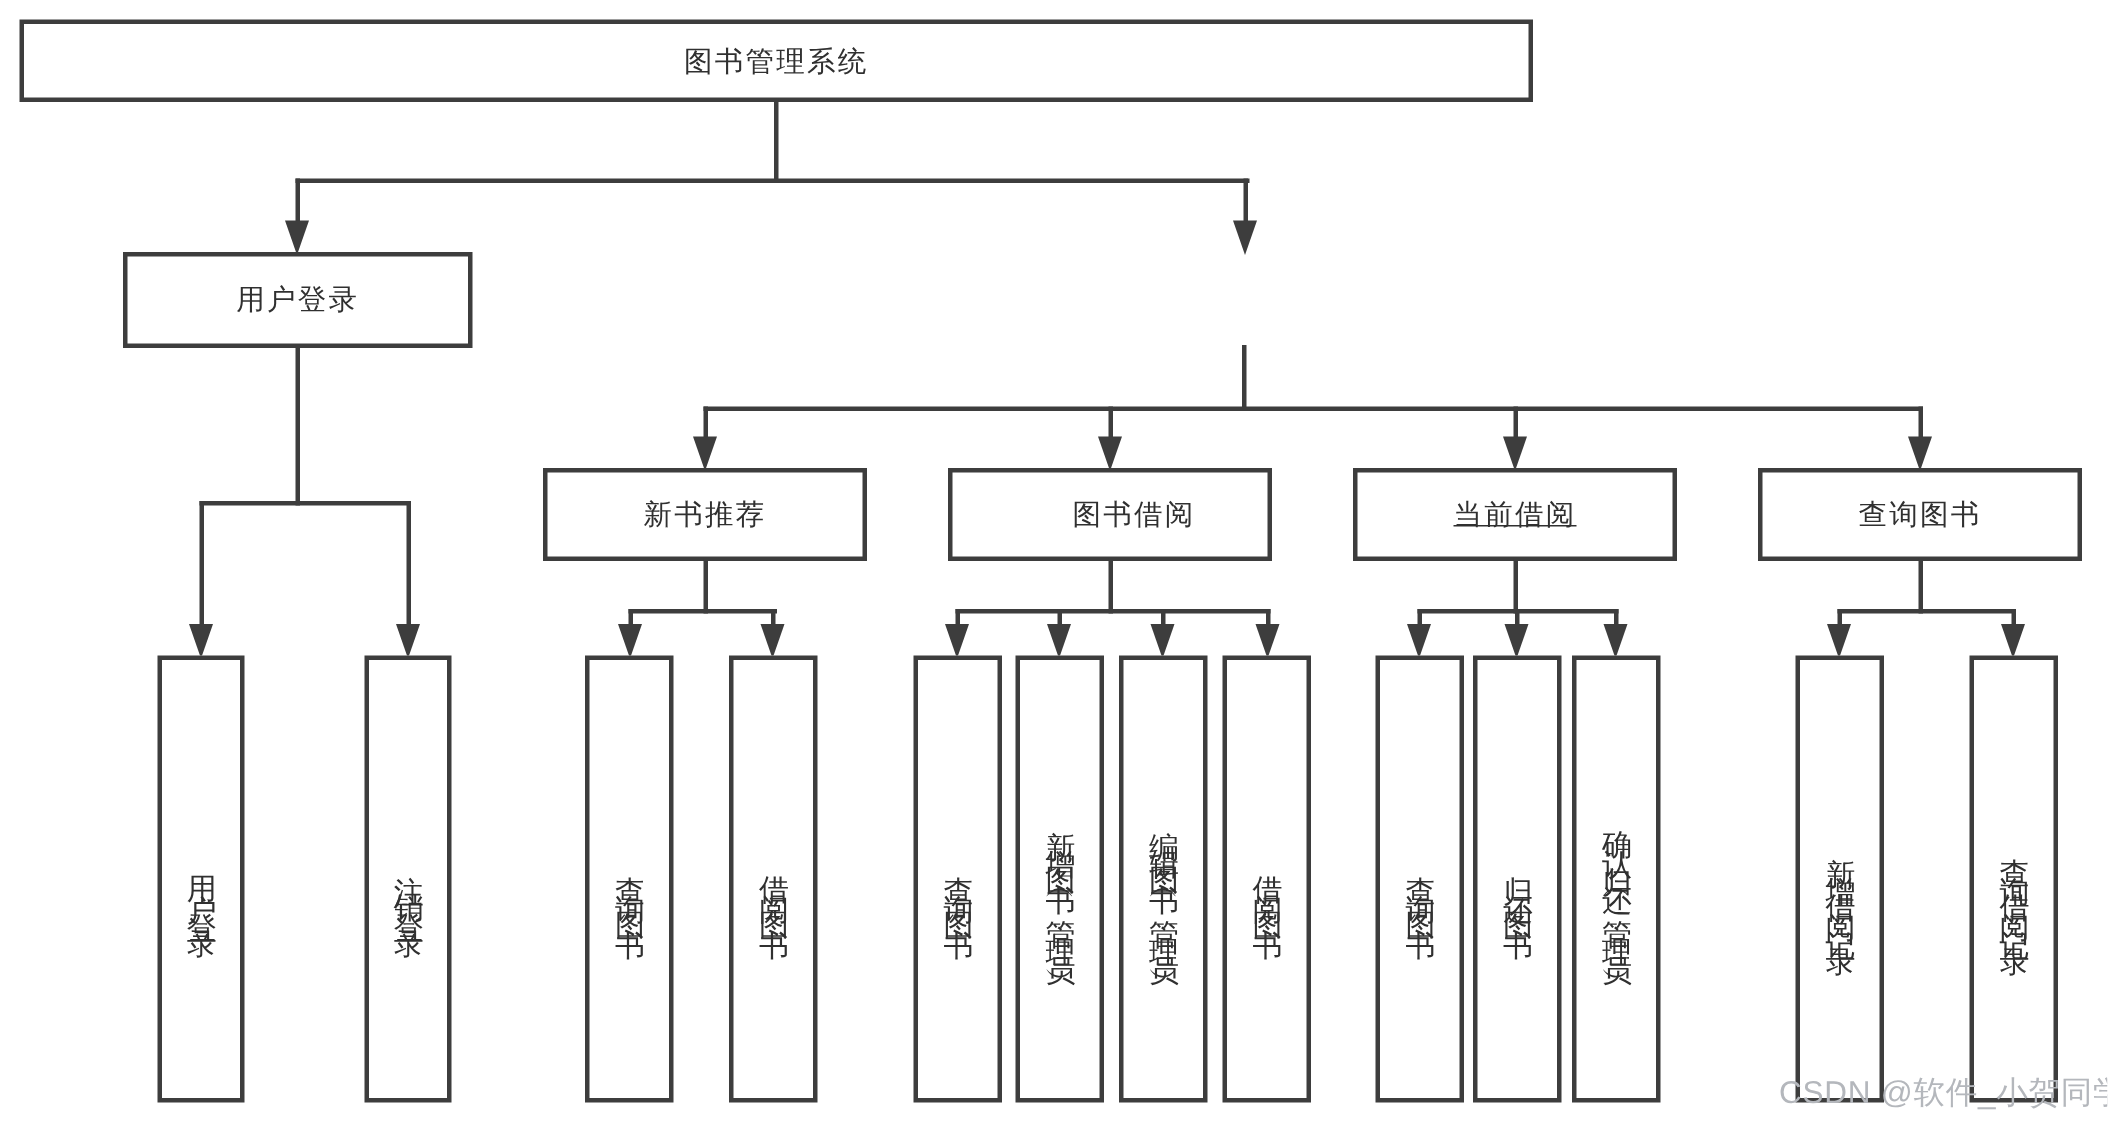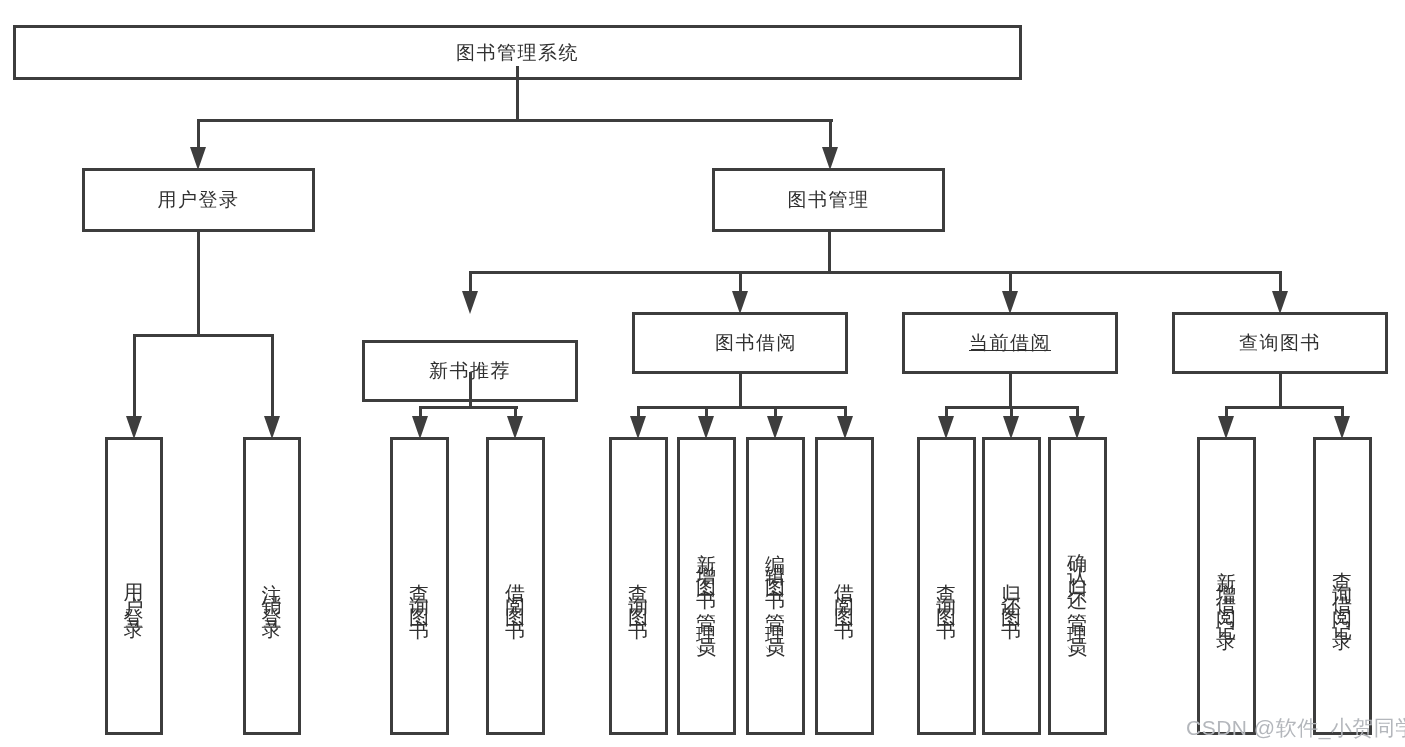--- a/index.html
+++ b/index.html
@@ -31,31 +31,30 @@
   .watermark {
     position:absolute; left:1186px; top:714px;
     font-size:21px; color:#b4b7bc; letter-spacing:0.5px; white-space:nowrap;
   }
 </style>
 </head>
 <body>
 
 <div class="canvas">
 
-  <div class="hbox" style="left:13px; top:13px; width:1009px; height:55px;margin-top:12px;">图书管理系统</div>
+  <div class="hbox" style="left:13px; top:13px; width:1009px; height:55px;">图书管理系统</div>
 
   <div class="line" style="left:516px; top:66px; width:3px; height:56px;"></div>
   <div class="line" style="left:197px; top:119px; width:636px; height:3px;"></div>
   <div class="line" style="left:197px; top:119px; width:3px; height:32px;"></div>
   <div class="line" style="left:829px; top:119px; width:3px; height:32px;"></div>
   <div class="arrow" style="left:190px; top:147px;"></div>
   <div class="arrow" style="left:822px; top:147px;"></div>
 
   <div class="hbox" style="left:82px; top:168px; width:233px; height:64px;">用户登录</div>
-  <div class="hbox" style="left:712px; top:168px; width:233px; height:64px;">图书管理</div>
 
   <div class="line" style="left:197px; top:230px; width:3px; height:107px;"></div>
   <div class="line" style="left:133px; top:334px; width:141px; height:3px;"></div>
   <div class="line" style="left:133px; top:334px; width:3px; height:85px;"></div>
   <div class="line" style="left:271px; top:334px; width:3px; height:85px;"></div>
   <div class="arrow" style="left:126px; top:416px;"></div>
   <div class="arrow" style="left:264px; top:416px;"></div>
 
   <div class="vbox" style="left:105px; top:437px; width:58px; height:298px;">
     <span>用户登录</span>
@@ -68,21 +67,21 @@
   <div class="line" style="left:469px; top:271px; width:813px; height:3px;"></div>
   <div class="line" style="left:469px; top:271px; width:3px; height:25px;"></div>
   <div class="line" style="left:739px; top:271px; width:3px; height:25px;"></div>
   <div class="line" style="left:1009px; top:271px; width:3px; height:25px;"></div>
   <div class="line" style="left:1279px; top:271px; width:3px; height:25px;"></div>
   <div class="arrow" style="left:462px; top:291px;"></div>
   <div class="arrow" style="left:732px; top:291px;"></div>
   <div class="arrow" style="left:1002px; top:291px;"></div>
   <div class="arrow" style="left:1272px; top:291px;"></div>
 
-  <div class="hbox" style="left:362px; top:312px; width:216px; height:62px;margin-top:28px;">新书推荐</div>
+  <div class="hbox" style="left:362px; top:312px; width:216px; height:62px;">新书推荐</div>
   <div class="hbox" style="left:632px; top:312px; width:216px; height:62px;padding-left:32px;">图书借阅</div>
   <div class="hbox" style="left:902px; top:312px; width:216px; height:62px;text-decoration:underline;">当前借阅</div>
   <div class="hbox" style="left:1172px; top:312px; width:216px; height:62px;">查询图书</div>
 
   <div class="line" style="left:469px; top:372px; width:3px; height:37px;"></div>
   <div class="line" style="left:419px; top:406px; width:99px; height:3px;"></div>
   <div class="line" style="left:419px; top:406px; width:3px; height:14px;"></div>
   <div class="line" style="left:514px; top:406px; width:3px; height:14px;"></div>
   <div class="arrow" style="left:412px; top:416px;"></div>
   <div class="arrow" style="left:507px; top:416px;"></div>

